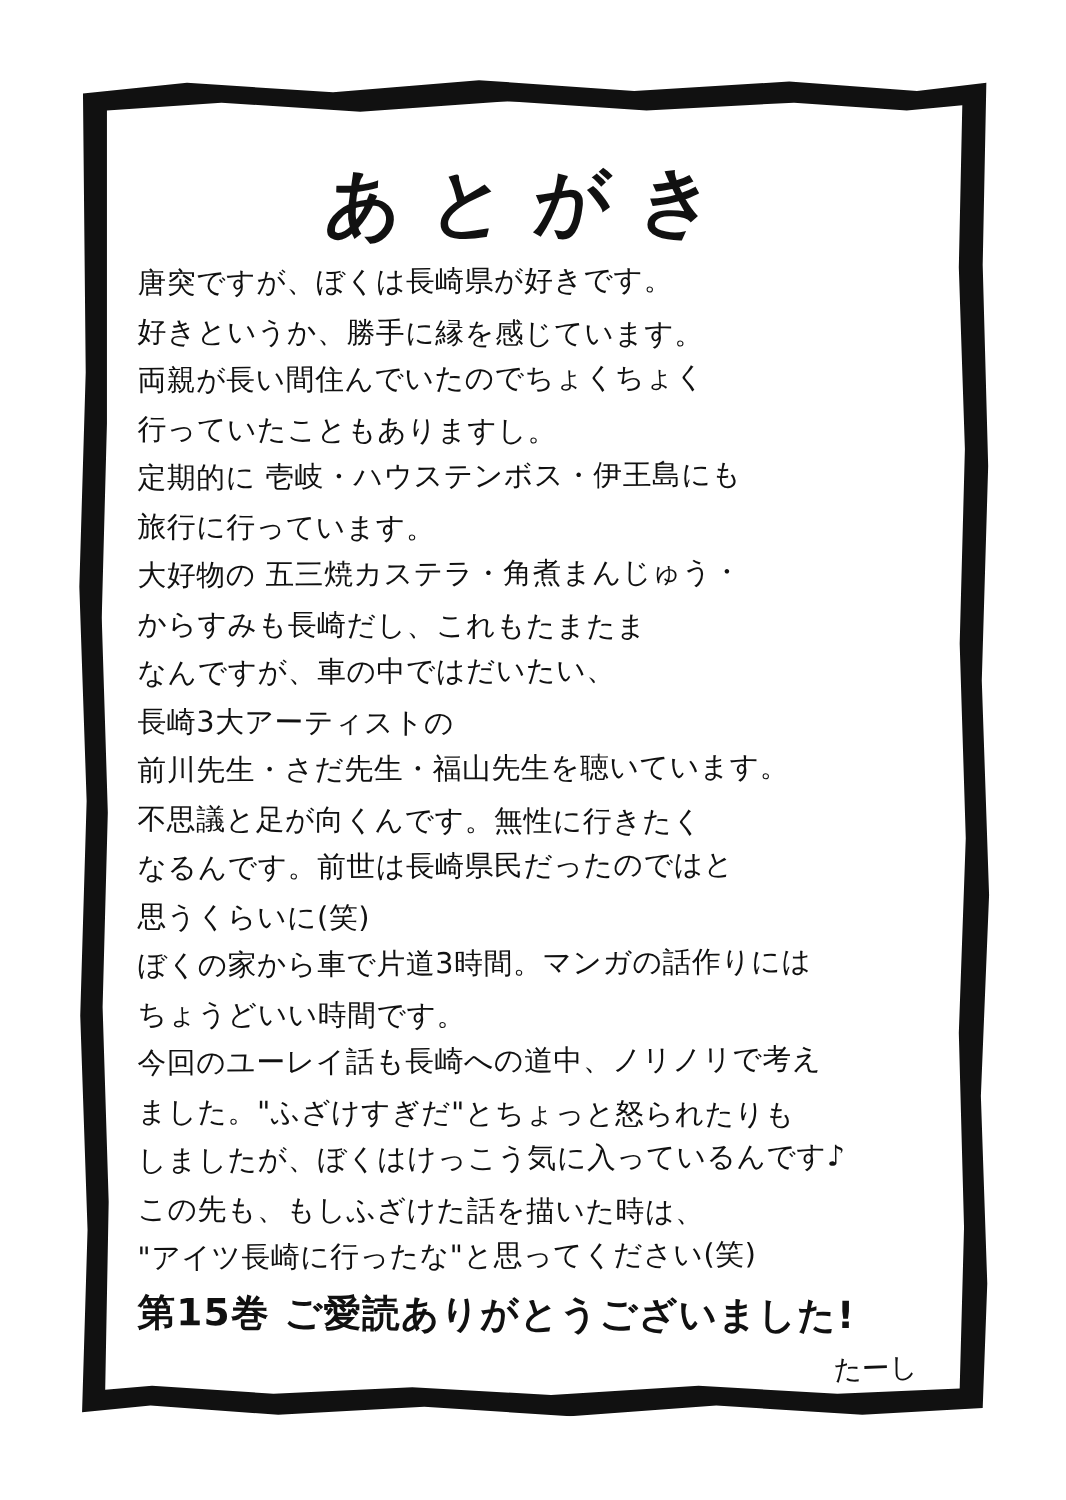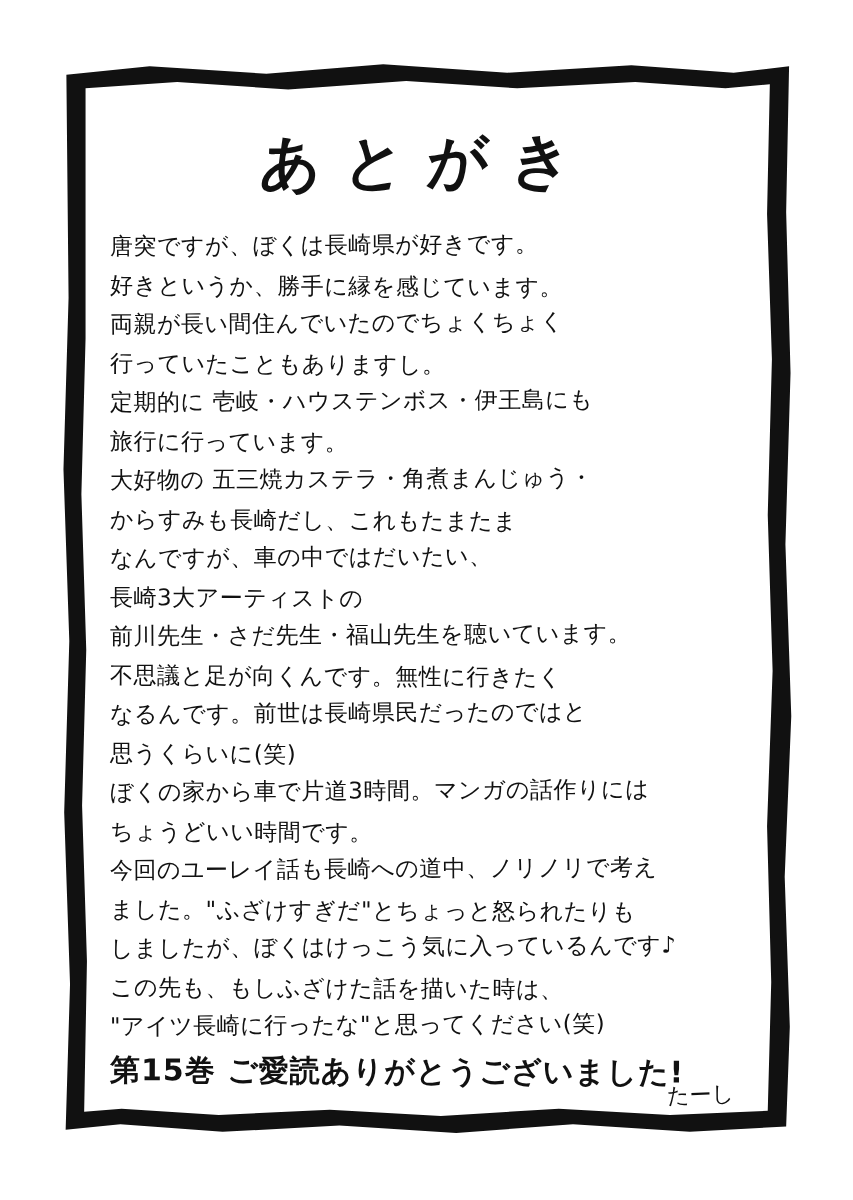--- a/index.html
+++ b/index.html
@@ -77,21 +77,21 @@
     font-weight: bold;
     letter-spacing: 22px;
     color: #111111;
     transform: skewX(-3deg) rotate(-0.6deg);
     white-space: nowrap;
   }
 
   .body-text {
     position: absolute;
     left: 30px;
-    top: 147px;
+    top: 128px;
     width: 640px;
   }
 
   .line {
     font-family: "DejaVu Sans", sans-serif;
     font-size: 23px;
     line-height: 39px;
     color: #111111;
     white-space: nowrap;
     letter-spacing: 0.5px;

